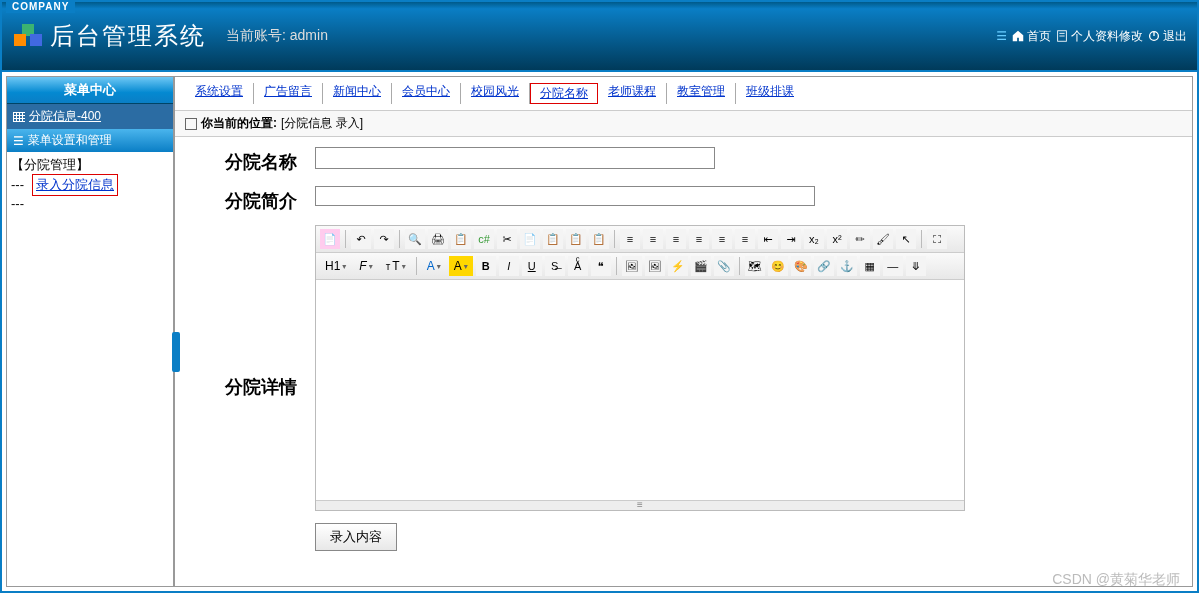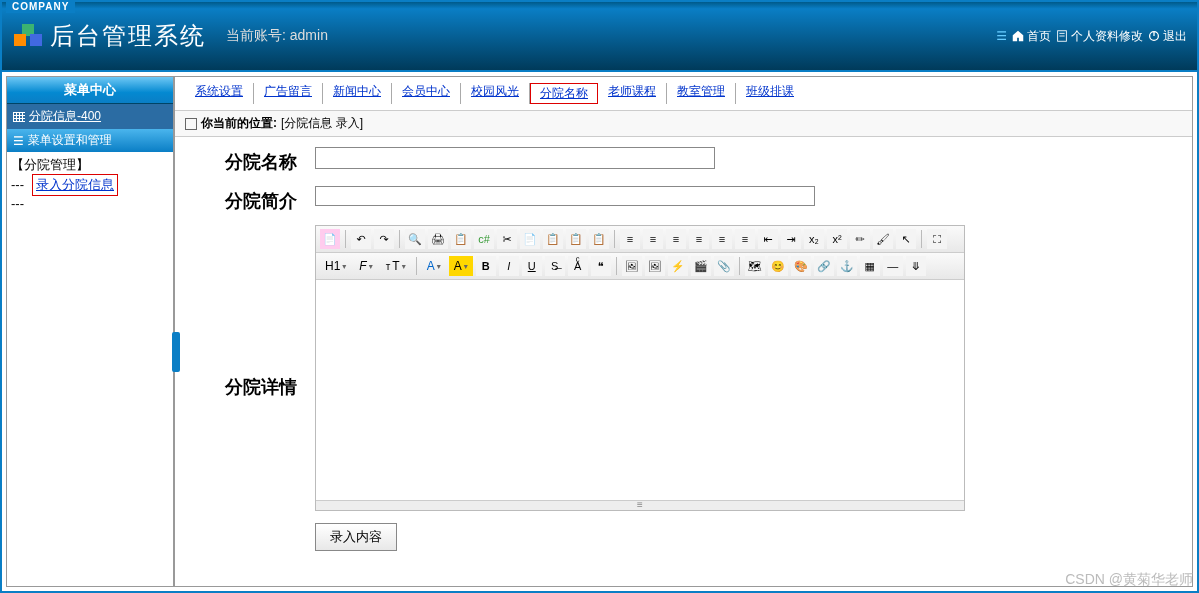--- a/index.html
+++ b/index.html
@@ -42,21 +42,21 @@
 .editor-wrap { border: 1px solid #bbb; width: 650px; }
 .toolbar { background: linear-gradient(180deg, #fafafa, #e8e8e8); border-bottom: 1px solid #ccc; padding: 3px 4px; display: flex; flex-wrap: wrap; gap: 3px; align-items: center; }
 .tb-sep { width: 1px; height: 18px; background: #bbb; margin: 0 2px; }
 .tb-btn { width: 20px; height: 20px; border: 1px solid transparent; background: #f4f4f4; display: flex; align-items: center; justify-content: center; font-size: 11px; cursor: pointer; }
 .tb-sel { height: 20px; padding: 0 4px; border: 1px solid transparent; display: flex; align-items: center; font-size: 12px; cursor: pointer; gap: 2px; }
 .dd { font-size: 8px; color: #666; }
 .editor-body { height: 220px; background: #fff; }
 .editor-handle { height: 10px; background: #eee; text-align: center; border-top: 1px solid #ccc; font-size: 10px; color: #888; line-height: 8px; cursor: ns-resize; }
 .submit-row { margin-left: 90px; margin-top: 8px; }
 .submit-btn { padding: 4px 14px; border: 1px solid #888; background: linear-gradient(#fff,#e8e8e8); cursor: pointer; font-size: 13px; }
-.watermark { position: absolute; right: 6px; bottom: 4px; color: #bbb; font-size: 14px; z-index: 20; pointer-events: none; }
+.watermark { position: absolute; right: 19px; bottom: 4px; color: #bbb; font-size: 14px; z-index: 20; pointer-events: none; }
 .slider-handle { position: absolute; left: 170px; top: 50%; width: 8px; height: 40px; background: #0a7ec5; border-radius: 2px; cursor: pointer; }
 svg.ico { width: 14px; height: 14px; }
 .grid-icon { display:inline-block; width:12px; height:10px; background: repeating-linear-gradient(#fff 0 1px,transparent 1px 3px), repeating-linear-gradient(90deg,#fff 0 1px,transparent 1px 3px); background-color:#2b6ca3; }
 </style>
 </head>
 <body>
 
 <div class="company-tag">COMPANY</div>
 
 <div class="outer-frame">

